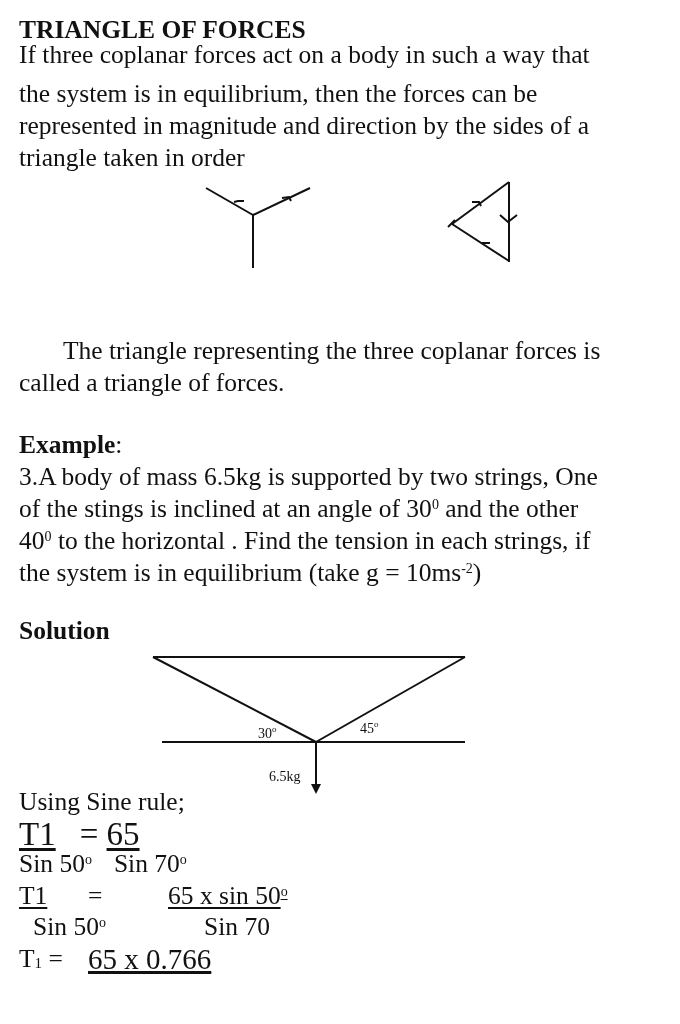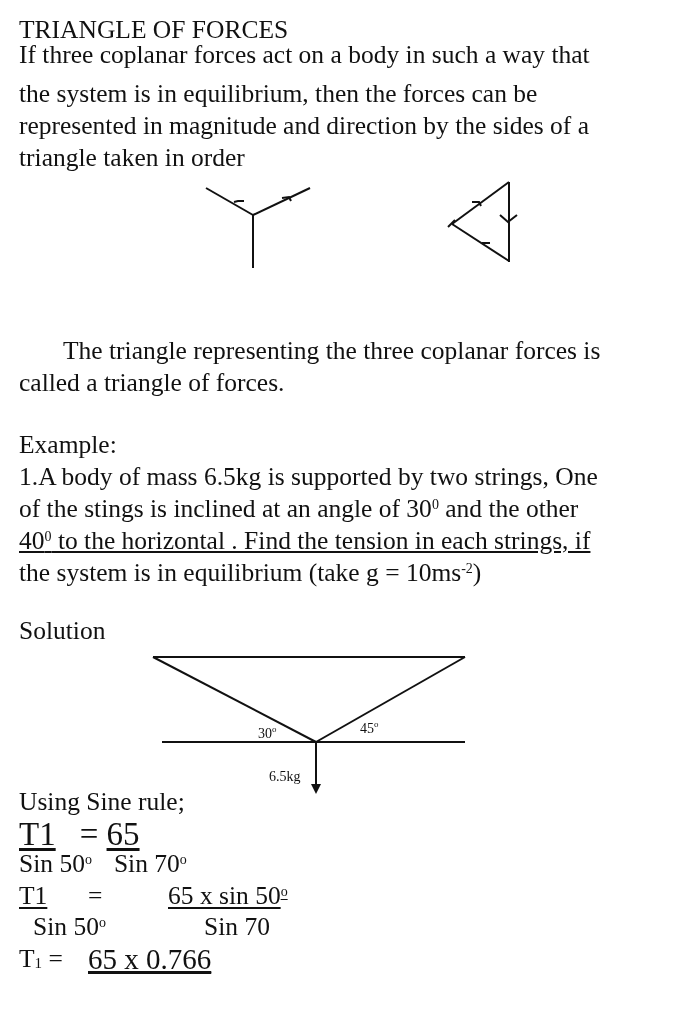--- a/index.html
+++ b/index.html
@@ -1,19 +1,19 @@
 <!DOCTYPE html>
 <html><head>
 <meta charset="utf-8">
 <style>
   html, body { margin:0; padding:0; background:#ffffff; }
   body { width:680px; height:1024px; position:relative; overflow:hidden;
          font-family:"Liberation Serif","DejaVu Serif",serif; color:#111; }
   .line { position:absolute; left:19px; font-size:25.5px; line-height:32px; white-space:nowrap; }
-  .bold { font-weight:normal;text-align:right; }
+  .bold { font-weight:bold;text-align:right; }
   sup { font-size:14px; vertical-align:top; position:relative; top:-4px; }
   sub { font-size:15px; vertical-align:bottom; position:relative; top:4px; }
   .u { text-decoration:underline; text-underline-offset:3px; }
   svg.diag { position:absolute; left:0; top:0; }
   .abs { position:absolute; white-space:nowrap; }
   .small { font-size:14px; }
 </style>
 </head>
 <body>
 
@@ -53,23 +53,23 @@
     <polygon points="311,784 321,784 316,794" fill="#111" stroke="none"></polygon>
   </g>
 </svg>
 
 <div>
   <div class="line" style="top:335px;margin-left:44px;">The triangle representing the three coplanar forces is</div>
   <div class="line" style="top:367px;">called a triangle of forces.</div>
 </div>
 
 <div class="line" style="top:429px;"><span class="bold">Example</span><span>:</span></div>
-<div class="line" style="top:461px;">1.A body of mass 6.5kg is supported by two strings,  One</div>
+<div class="line" style="top:461px;">3.A body of mass 6.5kg is supported by two strings,  One</div>
 <div class="line" style="top:493px;"><span>of the stings is inclined at an angle of 30</span><sup>0</sup><span> and the other</span></div>
-<div class="line" style="top:525px;text-decoration:underline;"><span>40</span><sup>0</sup><span> to the horizontal .  Find the tension in each strings, if</span></div>
+<div class="line" style="top:525px;"><span>40</span><sup>0</sup><span> to the horizontal .  Find the tension in each strings, if</span></div>
 <div class="line" style="top:557px;"><span>the system is in equilibrium (take g = 10ms</span><sup>-2</sup><span>)</span></div>
 <div class="line bold" style="top:615px;">Solution</div>
 
 <div class="abs small" style="left:258px; top:726px;"><span>30</span><sup style="font-size:9px;top:-2px;">o</sup></div>
 <div class="abs small" style="left:360px; top:721px;"><span>45</span><sup style="font-size:9px;top:-2px;">o</sup></div>
 <div class="abs small" style="left:269px; top:769px;">6.5kg</div>
 
 <div class="line" style="top:786px;">Using Sine rule;</div>
 
 <div class="abs" style="left:19px; top:818px; font-size:33px; line-height:32px;"><span class="u">T1</span><span style="display:inline-block;width:24px;"></span><span>= </span><span class="u">65</span></div>

